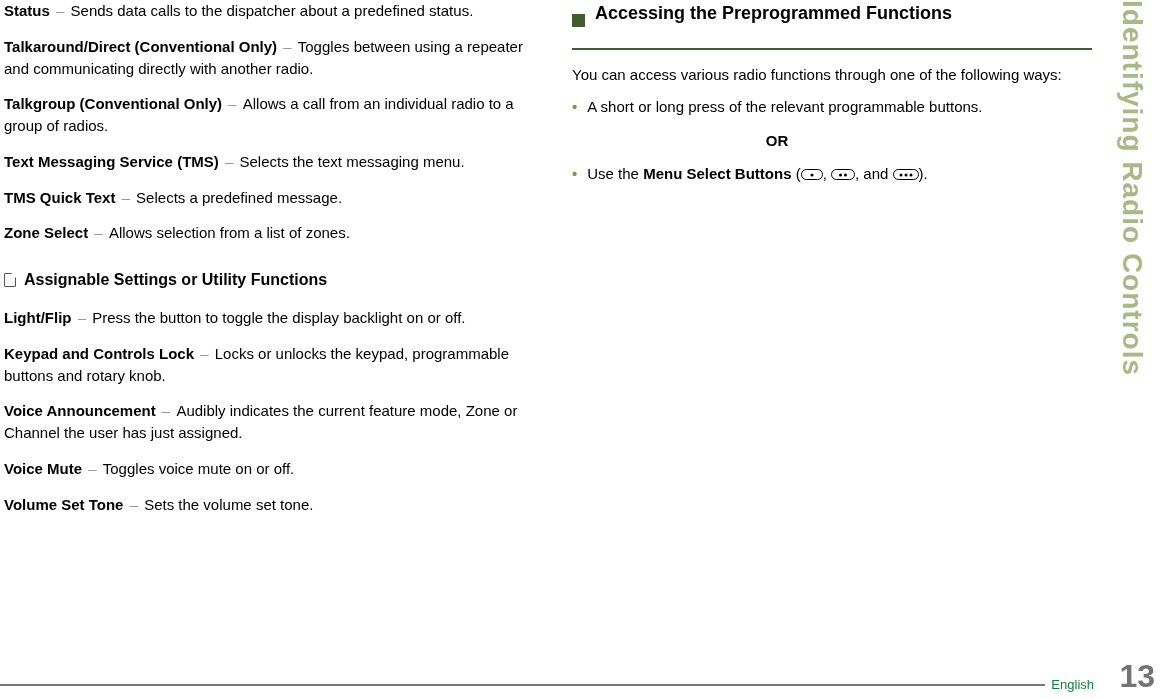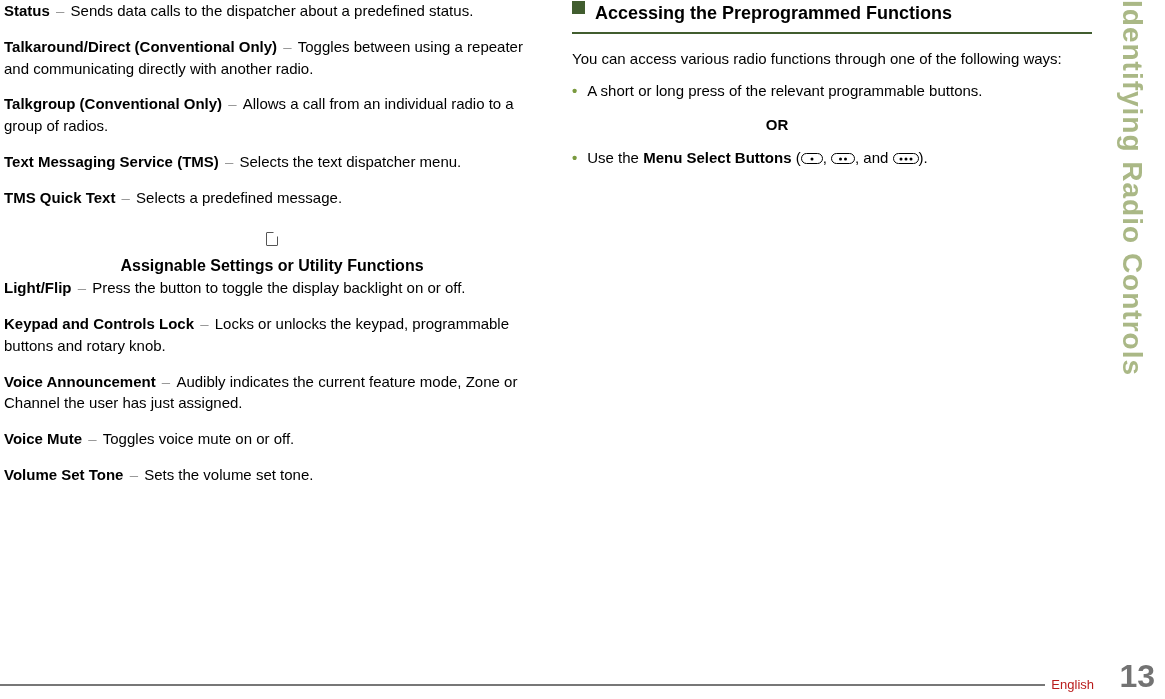--- a/index.html
+++ b/index.html
@@ -59,21 +59,21 @@
       align-items: center;
     }
     .footer-rule {
       flex: 1;
       height: 2px;
       background: #777;
       margin-right: 6px;
     }
     .footer-lang {
       font-size: 13px;
-      color: #b91c1c;
+      color: #15803d;
       margin-right: 6px;
     }
     .page-number {
       position: absolute;
       right: 10px;
       bottom: 0;
       font-size: 32px;
       font-weight: bold;
       color: #737373;
       text-align: right;
@@ -90,25 +90,24 @@
       display: inline;
       margin: 0 2px;
     }
     .def-desc {
       display: inline;
     }
     .subheading {
       font-size: 16px;
       font-weight: bold;
       margin-top: 24px;
-      margin-bottom: 0;
+      margin-bottom: 16px;
       display: flex;
       align-items: center;
       gap: 8px;
-      flex-direction: column;
     }
     .subheading .note-icon {
       display: inline-block;
       width: 12px;
       height: 14px;
       border: 1.2px solid #555;
       border-radius: 1px;
       position: relative;
     }
     .subheading .note-icon::after {
@@ -118,23 +117,23 @@
       top: -1px;
       width: 0;
       height: 0;
       border-top: 5px solid #fff;
       border-left: 5px solid transparent;
     }
     .main-heading {
       font-size: 18px;
       font-weight: bold;
       display: flex;
-      align-items: flex-start;
+      align-items: flex-end;
       gap: 10px;
-      margin-bottom: 6px;
+      margin-bottom: 22px;
     }
     .square-icon {
       display: inline-block;
       width: 13px;
       height: 13px;
       background: #415d2f;
       position: relative;
       top: 1px;
     }
     .heading-rule {
@@ -203,22 +202,23 @@
   </style>
 </head>
 <body>
 
 <div class="page-container">
   <div class="column col-left">
     <div id="defs1-container">
         <div class="def-item"><span class="def-term">Status</span><span class="def-dash"> – </span><span class="def-desc">Sends data calls to the dispatcher about a predefined status.</span></div>
         <div class="def-item"><span class="def-term">Talkaround/Direct (Conventional Only)</span><span class="def-dash"> – </span><span class="def-desc">Toggles between using a repeater and communicating directly with another radio.</span></div>
         <div class="def-item"><span class="def-term">Talkgroup (Conventional Only)</span><span class="def-dash"> – </span><span class="def-desc">Allows a call from an individual radio to a group of radios.</span></div>
-        <div class="def-item"><span class="def-term">Text Messaging Service (TMS)</span><span class="def-dash"> – </span><span class="def-desc">Selects the text dispatcher menu.</span></div>
+        <div class="def-item"><span class="def-term">Text Messaging Service (TMS)</span><span class="def-dash"> – </span><span class="def-desc">Selects the text messaging menu.</span></div>
         <div class="def-item"><span class="def-term">TMS Quick Text</span><span class="def-dash"> – </span><span class="def-desc">Selects a predefined message.</span></div>
+        <div class="def-item"><span class="def-term">Zone Select</span><span class="def-dash"> – </span><span class="def-desc">Allows selection from a list of zones.</span></div>
       </div>
     <div class="subheading">
       <span class="note-icon"></span>
       <span>Assignable Settings or Utility Functions</span>
     </div>
     <div id="defs2-container">
         <div class="def-item"><span class="def-term">Light/Flip</span><span class="def-dash"> – </span><span class="def-desc">Press the button to toggle the display backlight on or off.</span></div>
         <div class="def-item"><span class="def-term">Keypad and Controls Lock</span><span class="def-dash"> – </span><span class="def-desc">Locks or unlocks the keypad, programmable buttons and rotary knob.</span></div>
         <div class="def-item"><span class="def-term">Voice Announcement</span><span class="def-dash"> – </span><span class="def-desc">Audibly indicates the current feature mode, Zone or Channel the user has just assigned.</span></div>
         <div class="def-item"><span class="def-term">Voice Mute</span><span class="def-dash"> – </span><span class="def-desc">Toggles voice mute on or off.</span></div>

